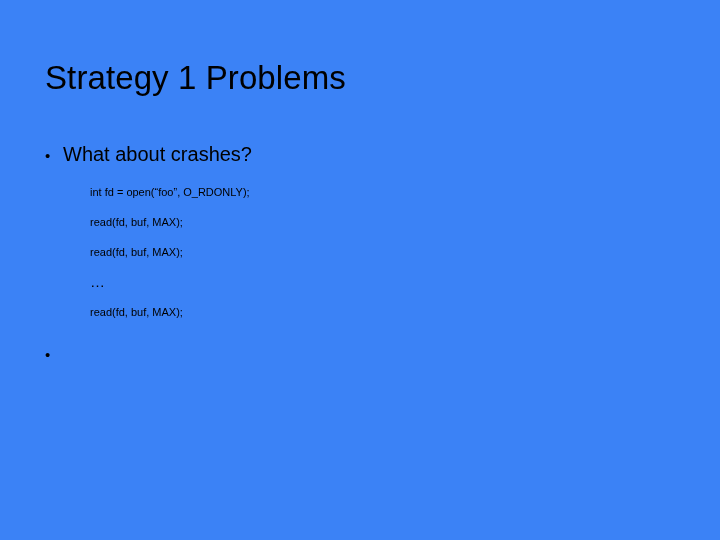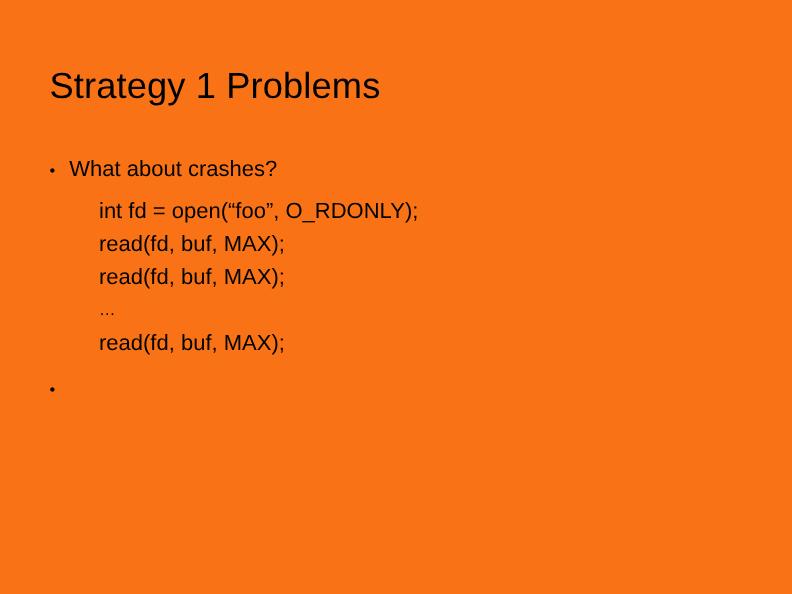--- a/index.html
+++ b/index.html
@@ -11,21 +11,21 @@
     width: 720px;
     height: 540px;
     font-family: "Liberation Sans", sans-serif;
     color: #000000;
     -webkit-font-smoothing: antialiased;
   }
   .slide {
     position: relative;
     width: 720px;
     height: 540px;
-    background: #f97316;
+    background: #3b82f6;
     overflow: hidden;
   }
   .slide-title {
     position: absolute;
     left: 45px;
     top: 58px;
     font-size: 33px;
     font-weight: 400;
     line-height: 40px;
     letter-spacing: 0.1px;
@@ -62,21 +62,21 @@
     color: #000000;
   }
   .bullet-text {
     display: inline-block;
   }
   .code-block {
     margin-top: 7px;
     margin-left: 45px;
   }
   .code-line {
-    font-size: 20px;
+    font-size: 11px;
     line-height: 30px;
     color: #000000;
     white-space: pre;
   }
   .code-line.ellipsis {
     font-size: 15px;
   }
 </style>
 </head>
 <body>

